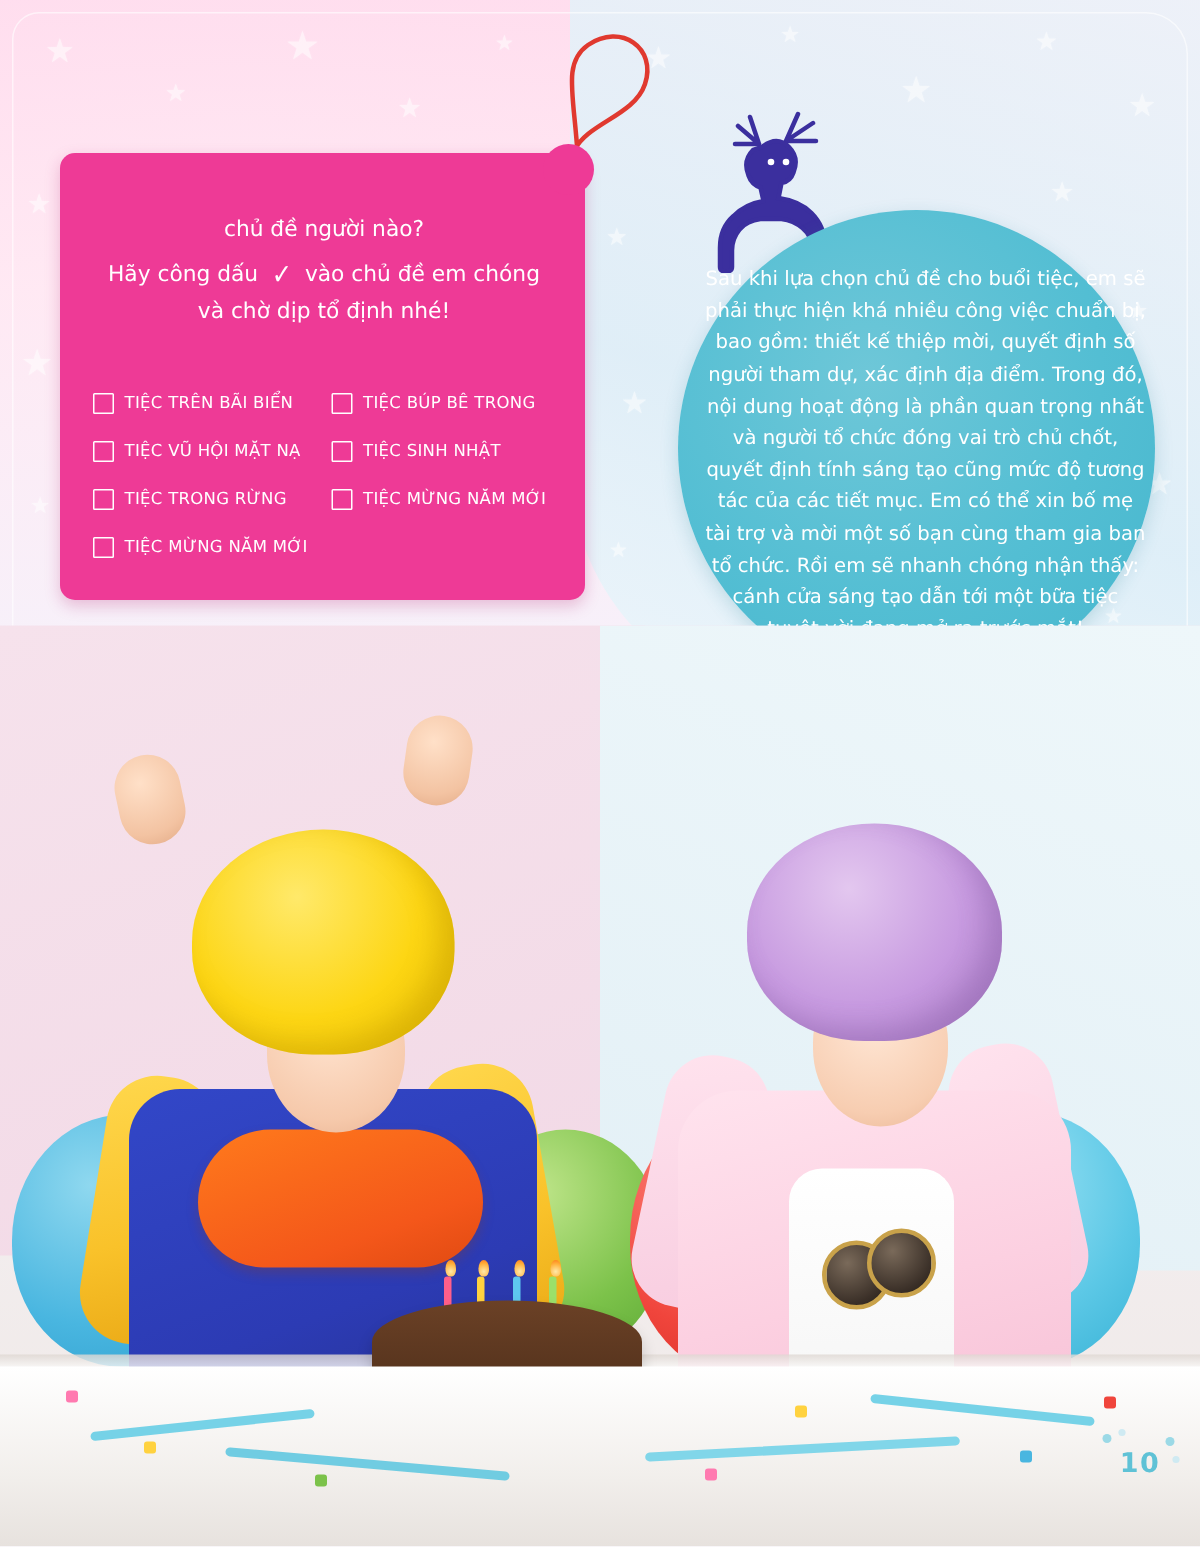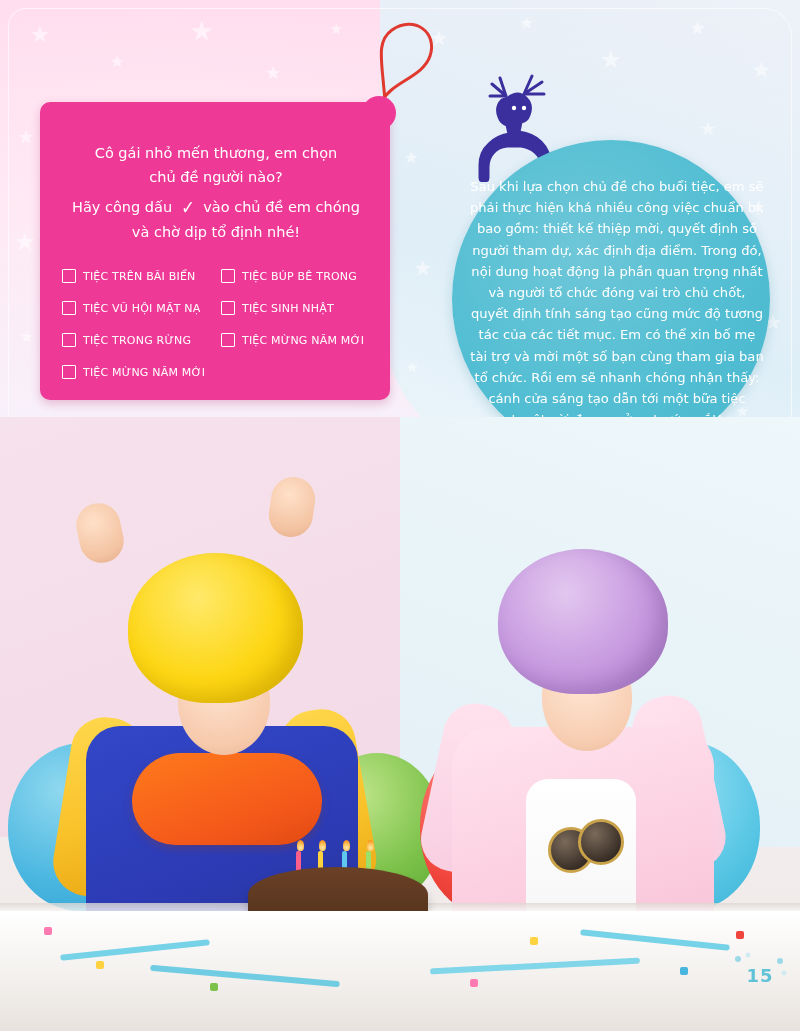--- a/index.html
+++ b/index.html
@@ -84,21 +84,21 @@
   }
   .opts{
     position:absolute;left:22px;top:160px;width:312px;
     display:grid;
     grid-template-columns:1fr 1fr;
     grid-auto-rows:28px;
     column-gap:6px;
     row-gap:4px;
   }
   .opt{
-    display:flex;align-items:center;gap:7px;
+    display:flex;gap:7px;
     color:#ffffff;
     font-size:11px;
     letter-spacing:.2px;
     white-space:nowrap;
   }
   .chk{
     flex:0 0 auto;
     width:12px;height:12px;
     border:1.6px solid #ffffff;
     background:transparent;
@@ -328,21 +328,20 @@
     </svg>
   </div>
 
   <div class="blue-circle"></div>
   <div class="blue-text">Sau khi lựa chọn chủ đề cho buổi tiệc, em sẽ phải thực hiện khá nhiều công việc chuẩn bị, bao gồm: thiết kế thiệp mời, quyết định số người tham dự, xác định địa điểm. Trong đó, nội dung hoạt động là phần quan trọng nhất và người tổ chức đóng vai trò chủ chốt, quyết định tính sáng tạo cũng mức độ tương tác của các tiết mục. Em có thể xin bố mẹ tài trợ và mời một số bạn cùng tham gia ban tổ chức. Rồi em sẽ nhanh chóng nhận thấy: cánh cửa sáng tạo dẫn tới một bữa tiệc tuyệt vời đang mở ra trước mắt!</div>
 
   <div class="pink-card">
     <div class="inner"></div>
 
     <div class="card-intro">
-      <span class="ln">Cô gái nhỏ mến thương, em chọn</span>
       <span class="ln">chủ đề người nào?</span>
       <span class="ln">
         <span>Hãy công dấu</span>
         <span class="tick">✓</span>
         <span>vào chủ đề em chóng</span>
       </span>
       <span class="ln">và chờ dịp tổ định nhé!</span>
     </div>
 
     <div class="opts">
@@ -442,16 +441,16 @@
     <div class="confetti" style="left:736px;bottom:92px;background:#f0453c;"></div>
   </div>
 
   <div class="page-num">
     <svg class="dots" viewBox="0 0 56 34">
       <circle cx="6" cy="8" r="3" fill="#9bd9e6"></circle>
       <circle cx="16" cy="4" r="2.4" fill="#cfeaf2"></circle>
       <circle cx="48" cy="10" r="3" fill="#9bd9e6"></circle>
       <circle cx="52" cy="22" r="2.4" fill="#cfeaf2"></circle>
     </svg>
-    <span>15</span>
+    <span>10</span>
   </div>
 
 </div>
 
 </body></html>

